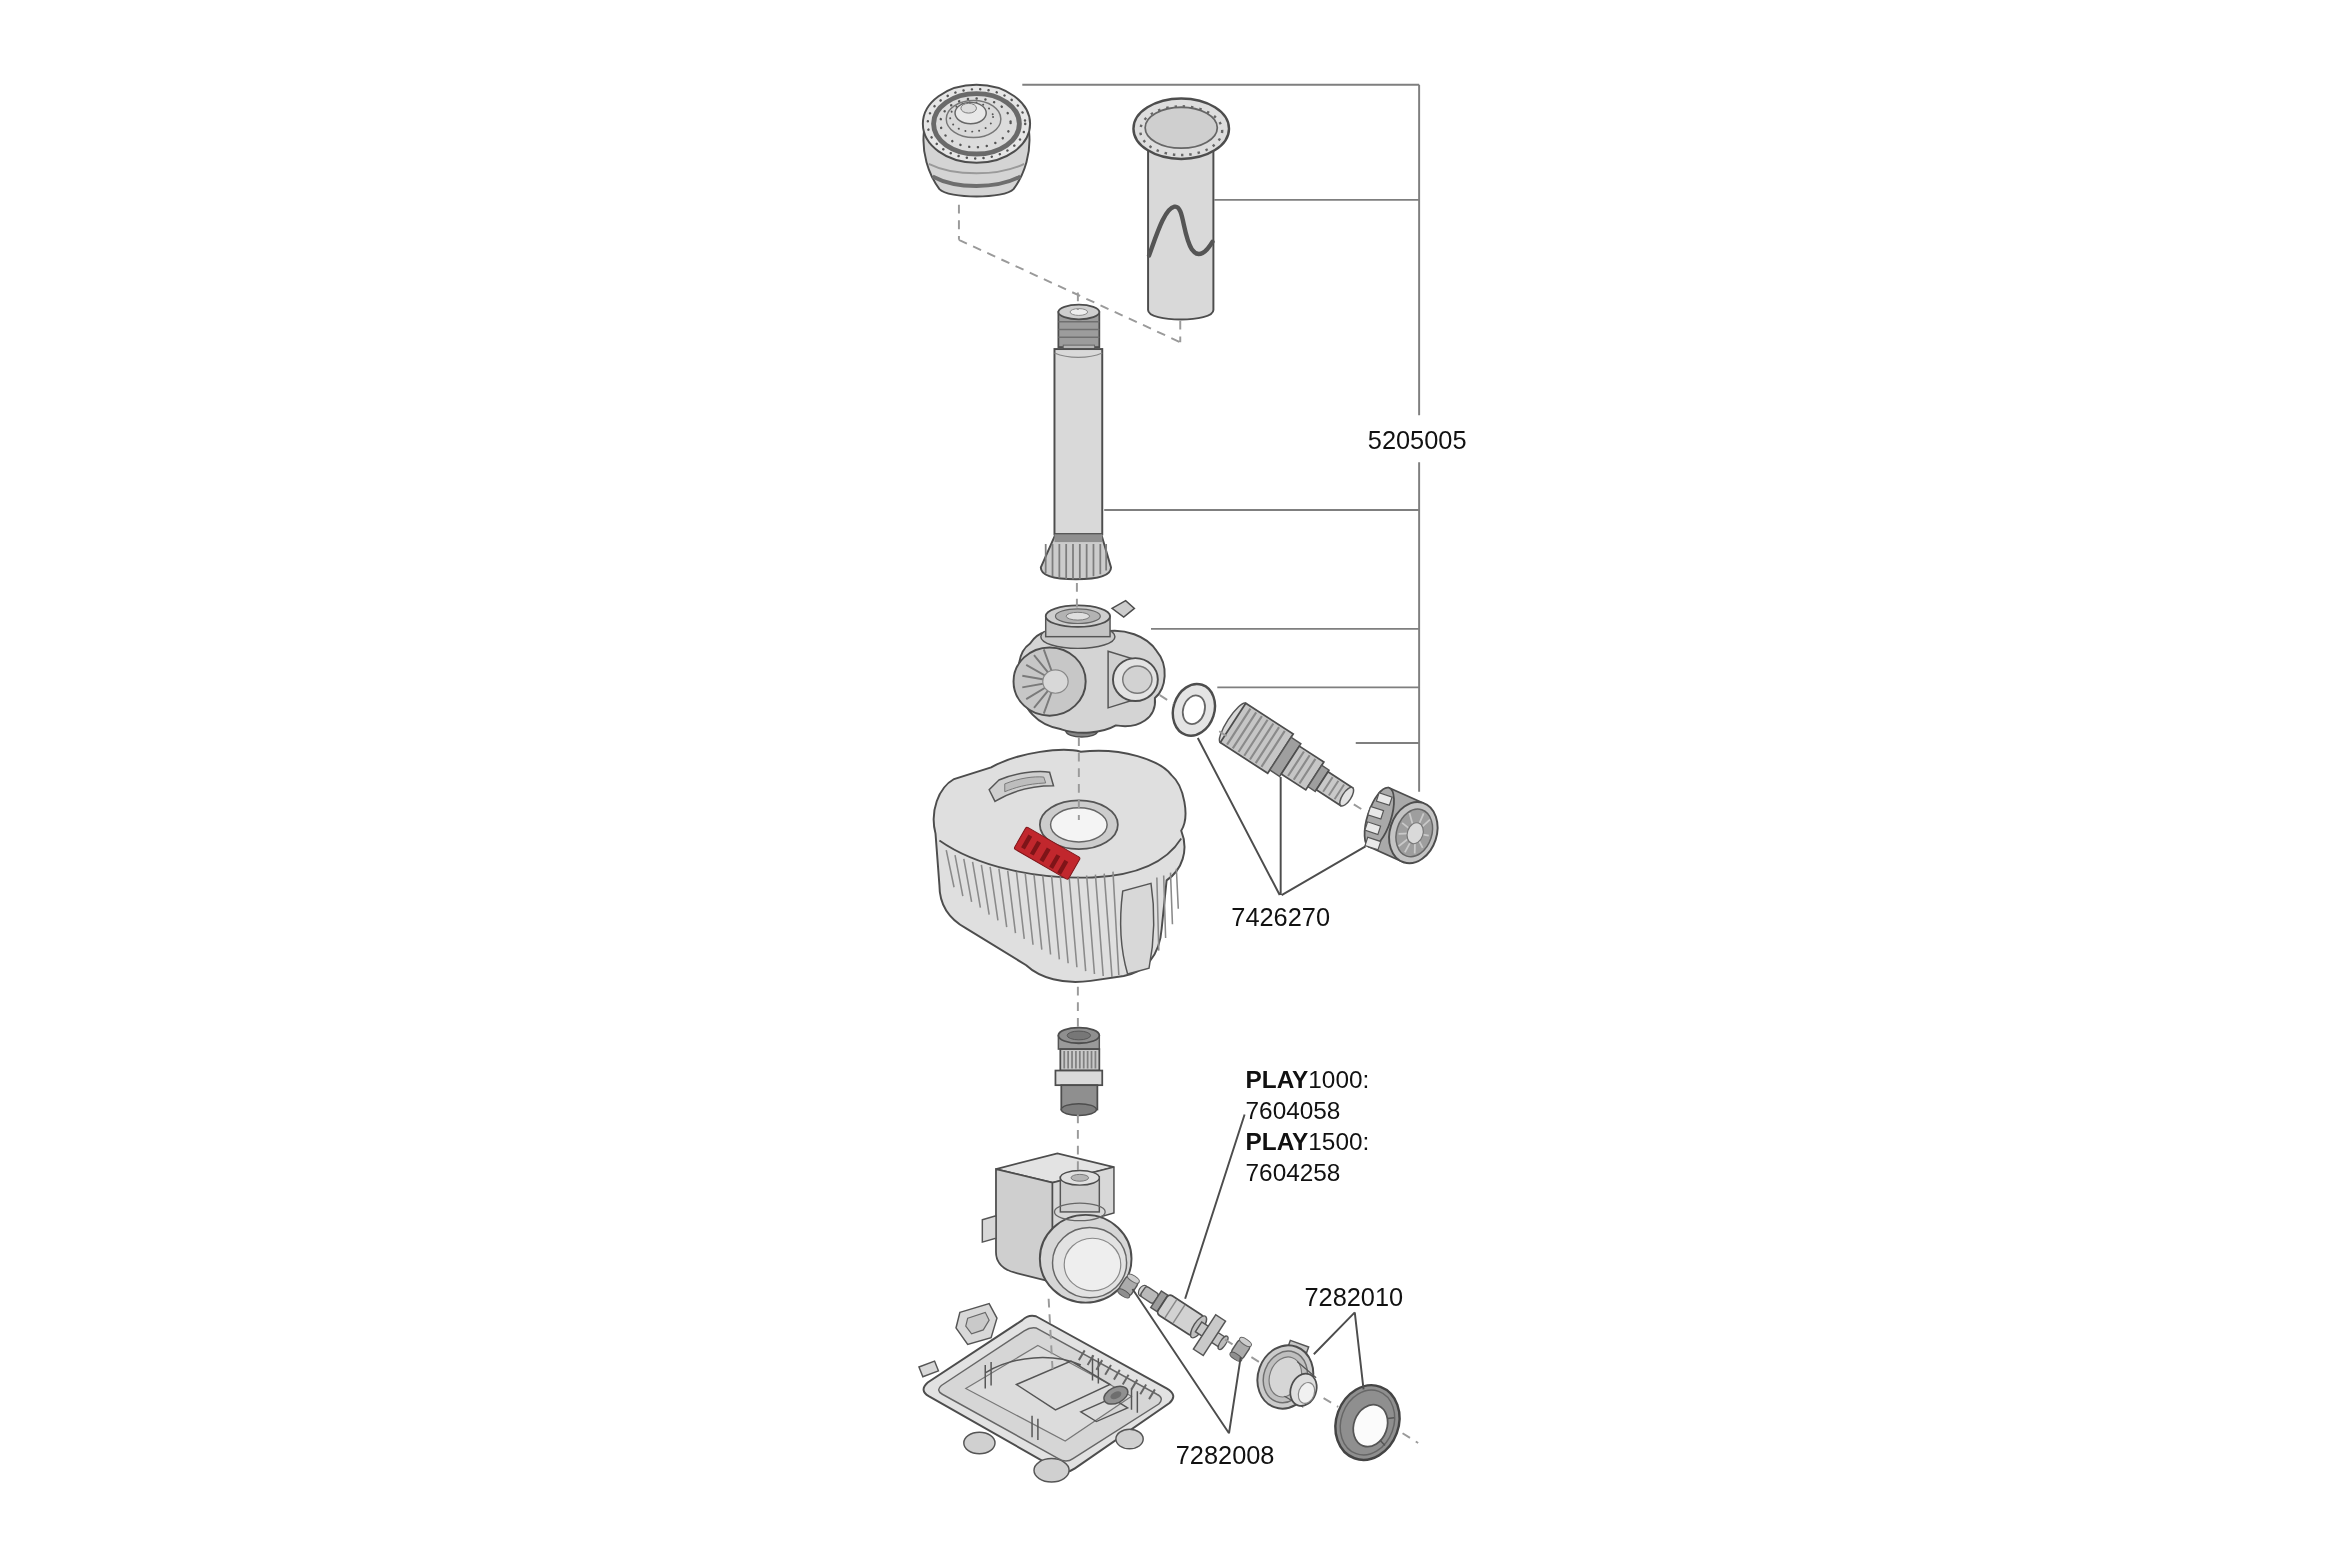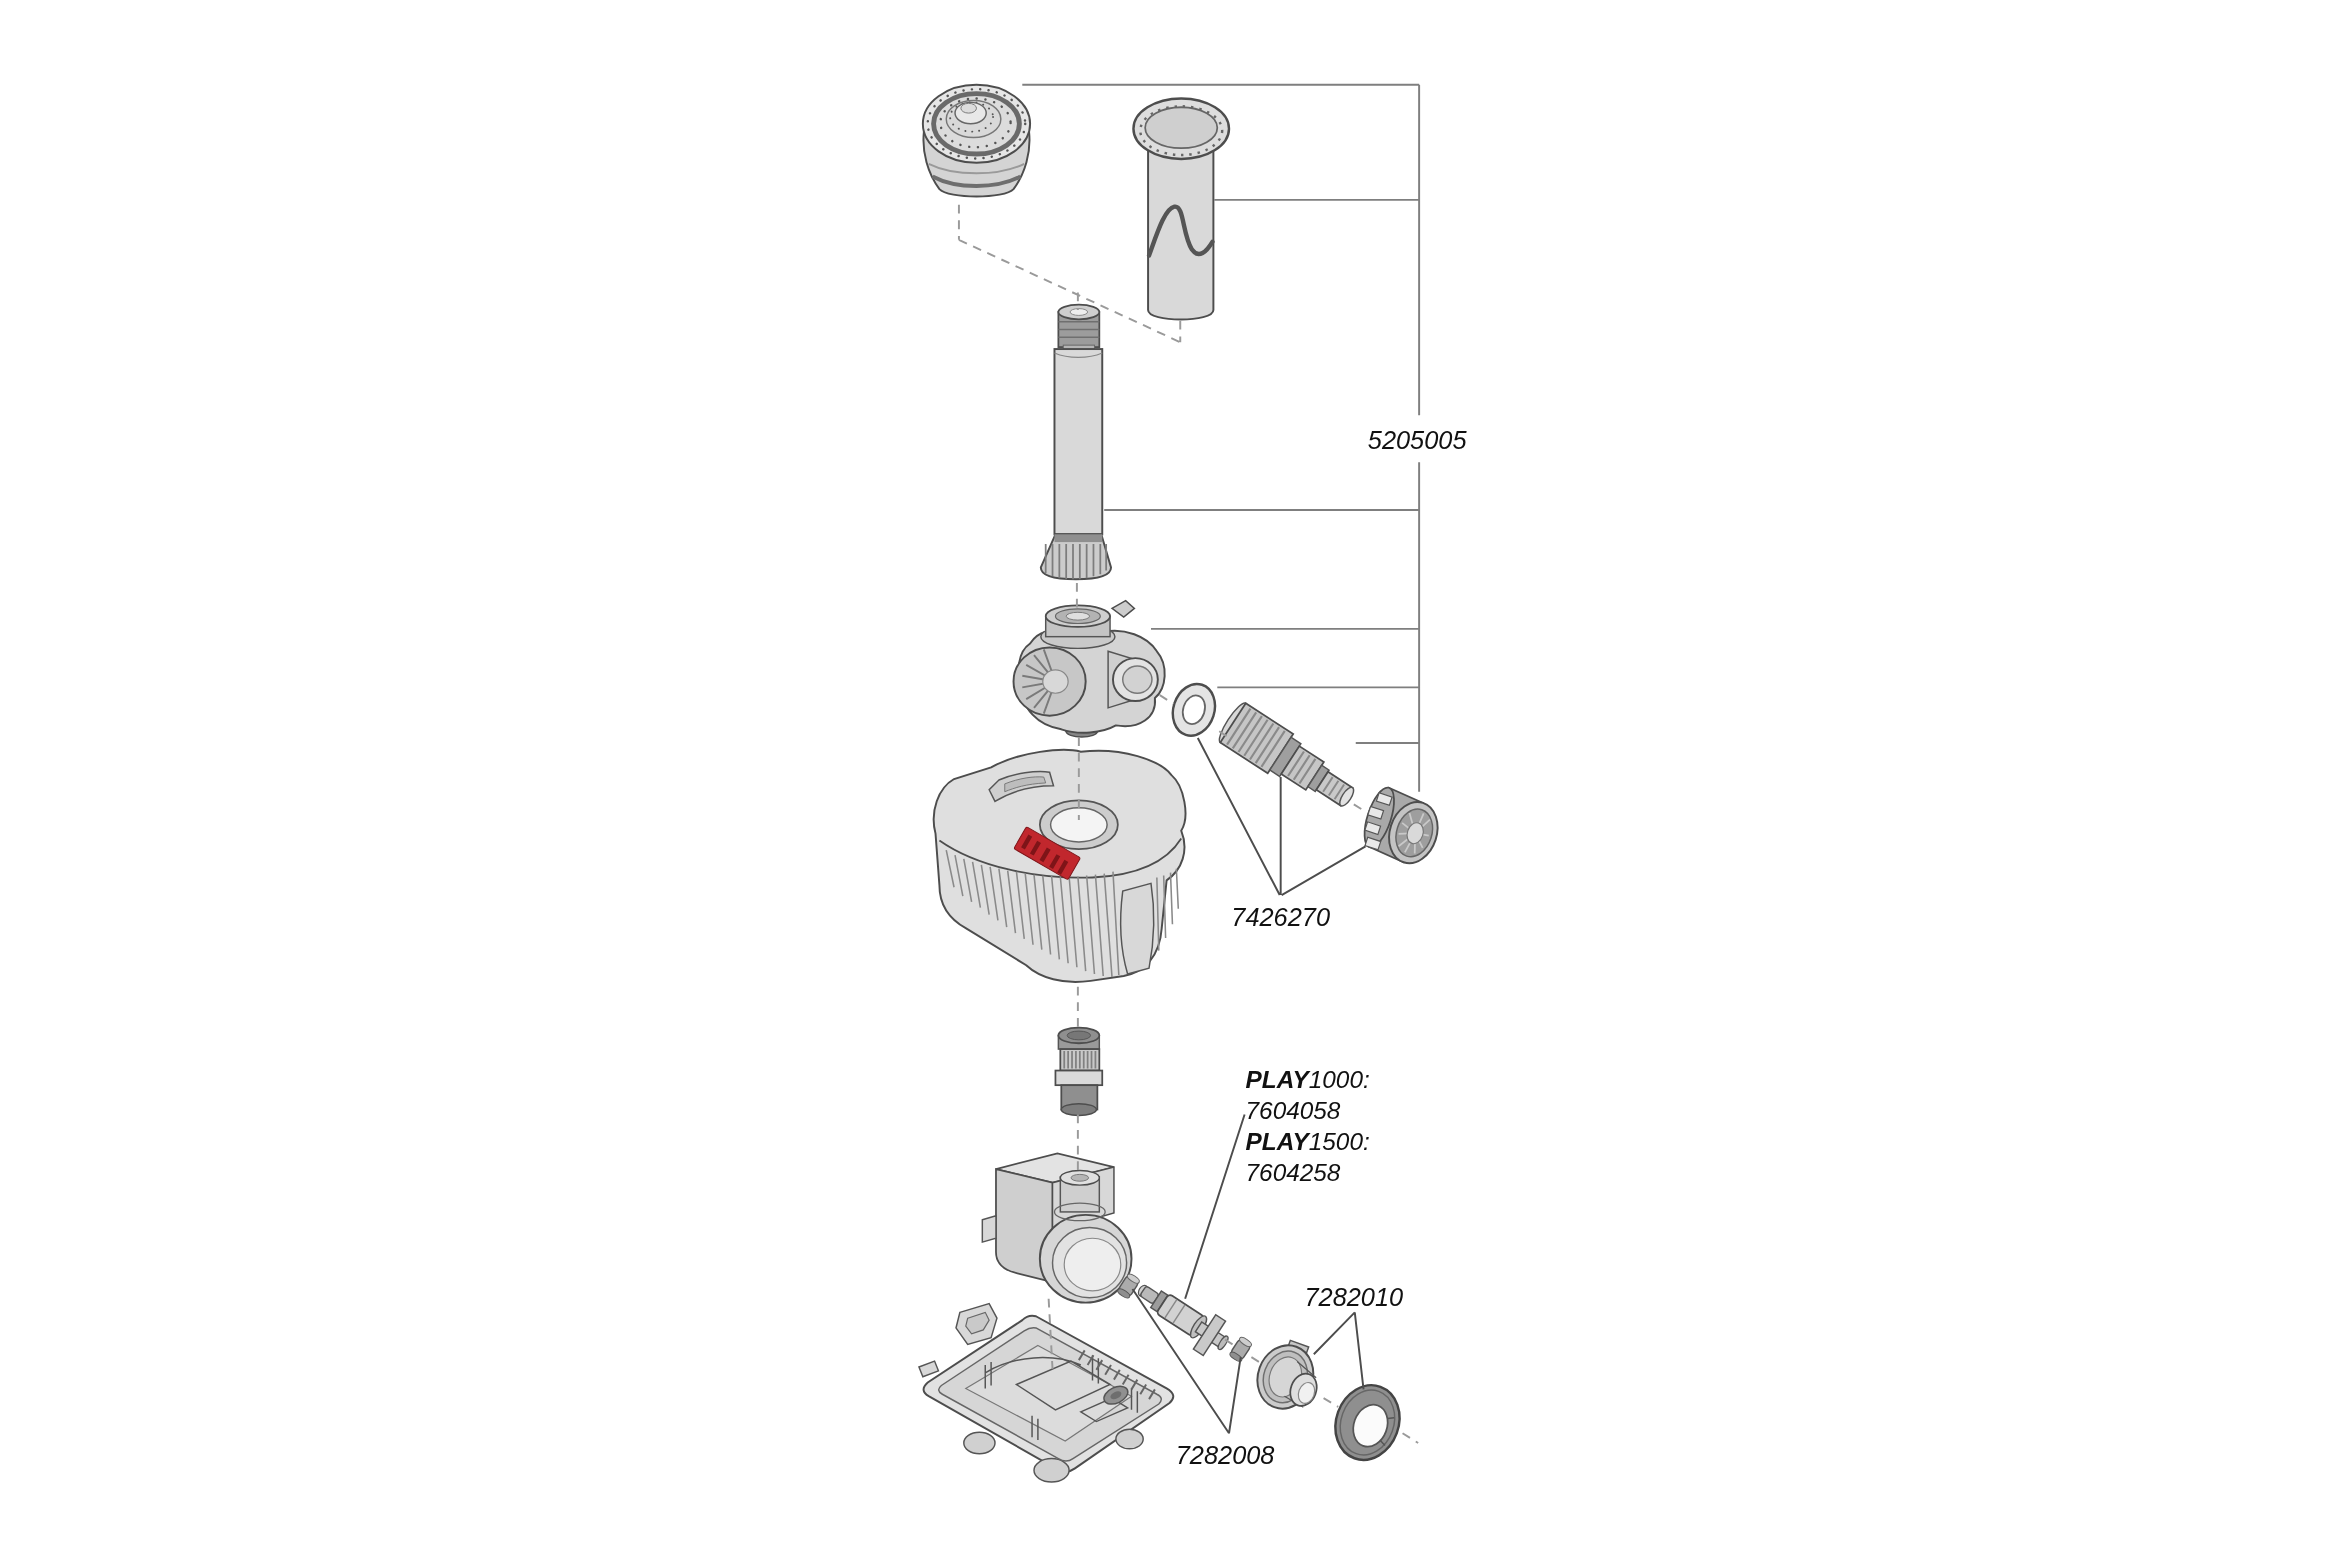--- a/index.html
+++ b/index.html
@@ -9,21 +9,20 @@
     width: 2341px;
     height: 1560px;
     font-family: "Liberation Sans", "DejaVu Sans", sans-serif;
   }
   .stage {
     position: relative;
     width: 2341px;
     height: 1560px;
     background: #ffffff;
     overflow: hidden;
-    font-style: italic;
   }
   svg { display: block; }
   text {
     fill: #111111;
     font-family: "Liberation Sans", "DejaVu Sans", sans-serif;
   }
   .lbl { font-size: 26px; }
   .lbl-sm { font-size: 25px; }
   .b { font-weight: bold; }
 </style>

